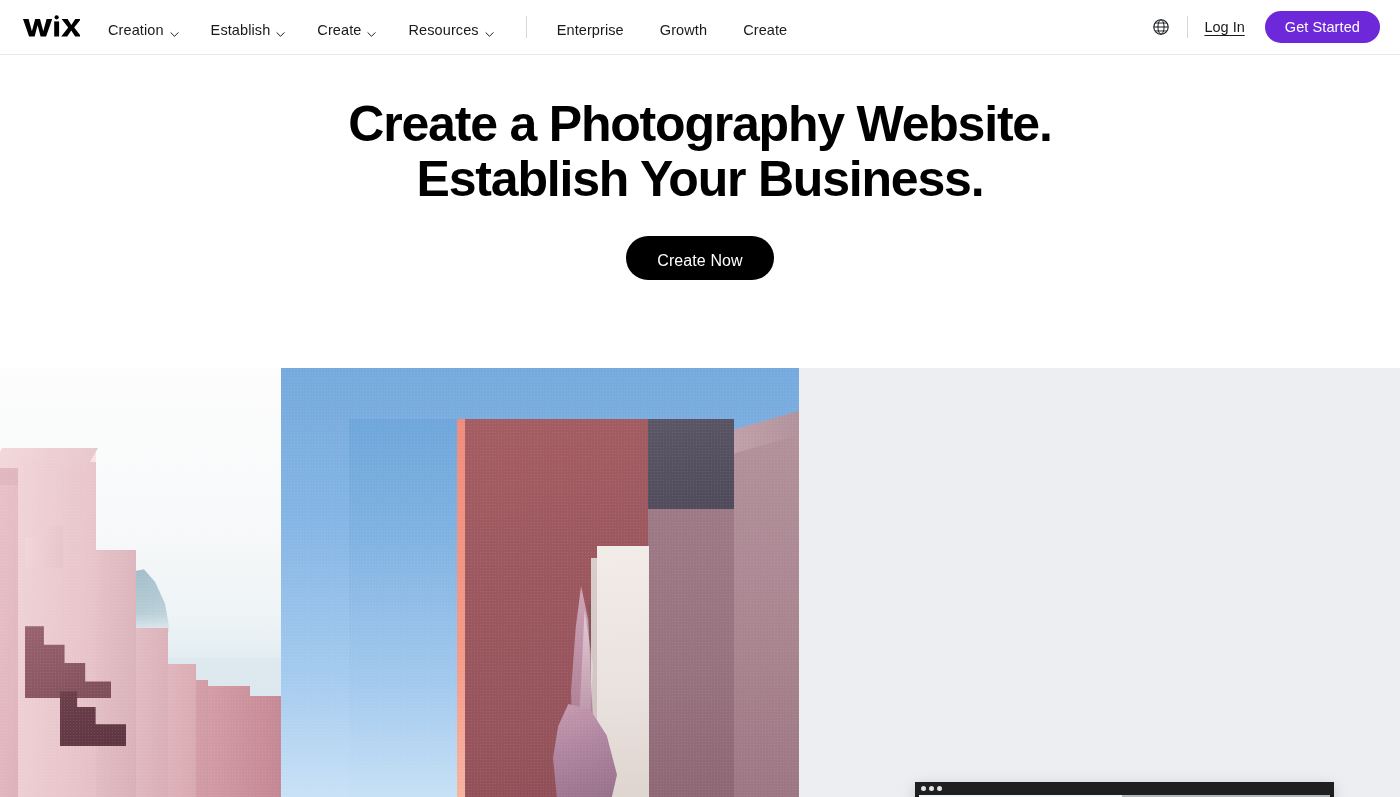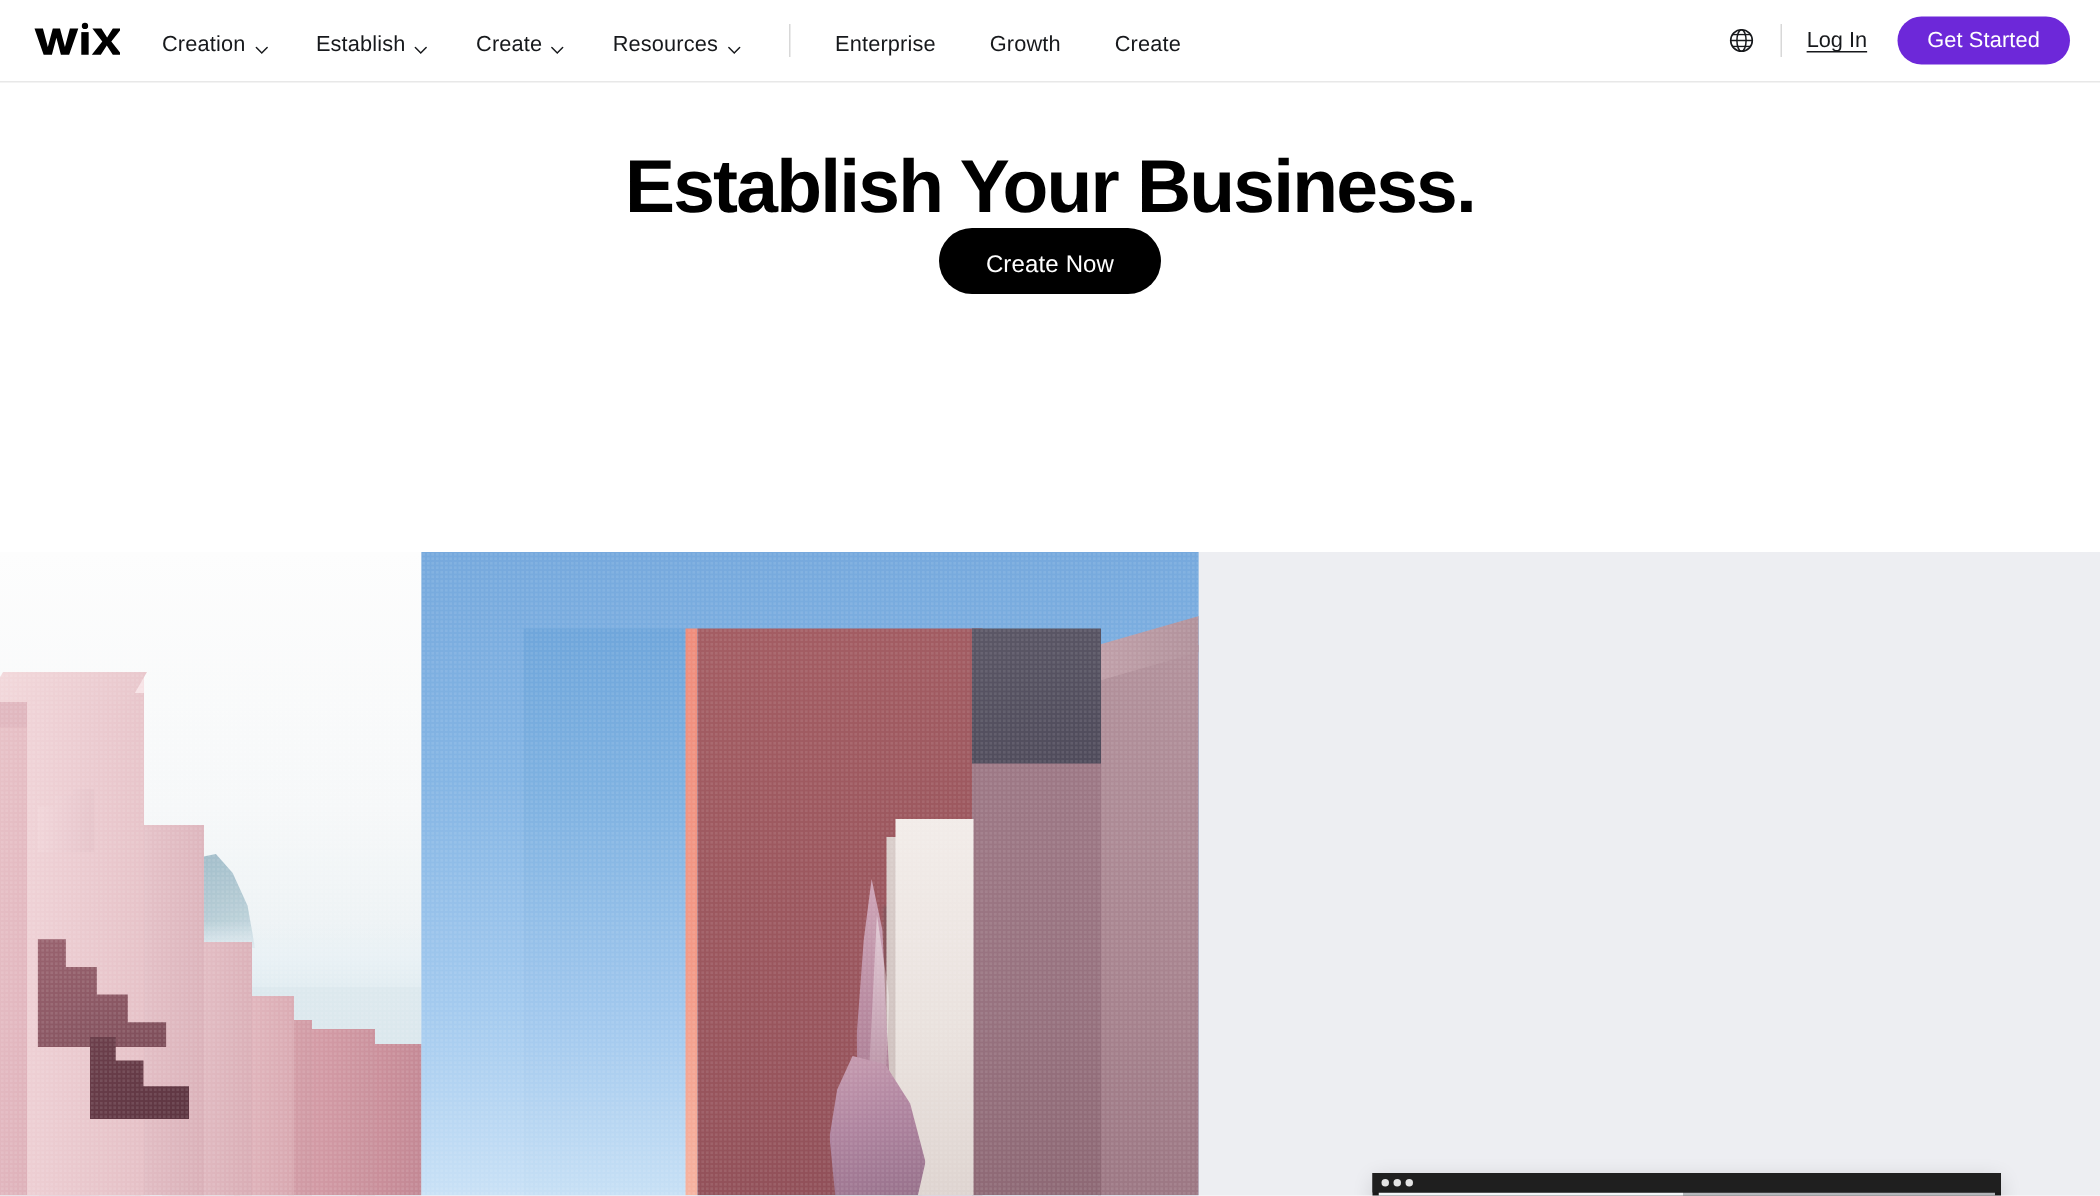--- a/index.html
+++ b/index.html
@@ -86,20 +86,21 @@
     padding-top:42px;
   }
   .hero h1 .l2 { display:block;text-align:center; }
   .hero p {
     font-size:15.5px; line-height:24px;
     color:#2b2b2b; margin-top:19px;
     letter-spacing:0.05px;
   }
   .hero p span { display:block; }
   .create-btn {
+    margin-top:29px;
     background:#000000; color:#ffffff;
     border:none; border-radius:24px;
     height:44px; padding:16px 31px;
     font-size:16px; font-family:"Liberation Sans", sans-serif;
     cursor:pointer; letter-spacing:0.1px;
   }
 
   
   .collage {
     position:absolute; top:368px; left:0;
@@ -362,20 +363,21 @@
       </svg>
     </div>
     <div class="vsep"></div>
     <div class="login-link">Log In</div>
     <button class="cta-btn">Get Started</button>
   </div>
 </div>
 
 <div class="hero">
   <h1>
+    <span>Create a Photography Website.</span>
     <span class="l2">Establish Your Business.</span>
   </h1>
   <button class="create-btn">Create Now</button>
 </div>
 
 <div class="collage">
 
   <div class="img-left">
     <div class="il-sky"></div>
     <div class="il-mount"></div>

